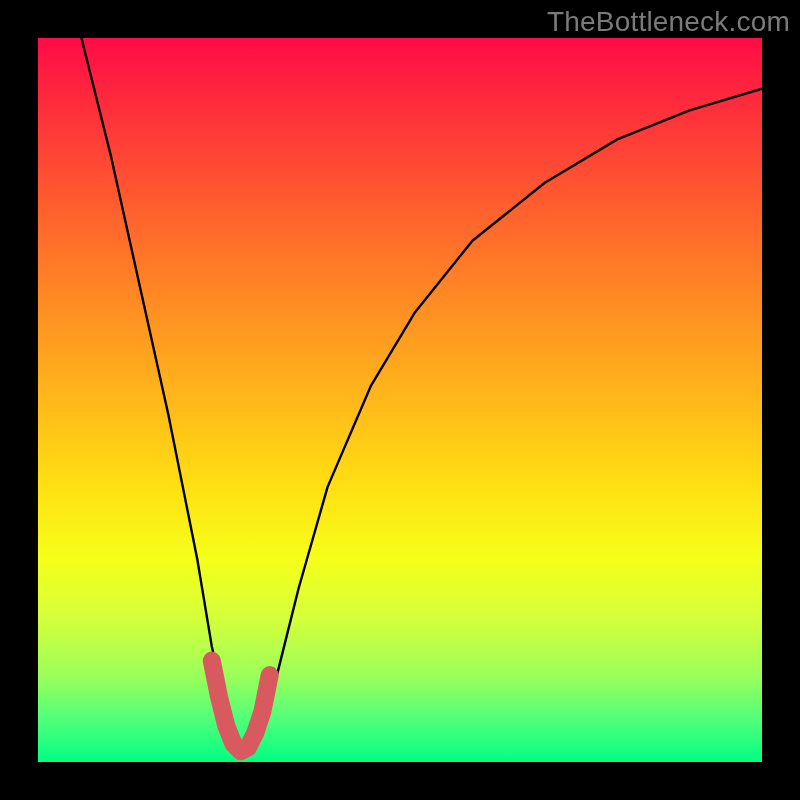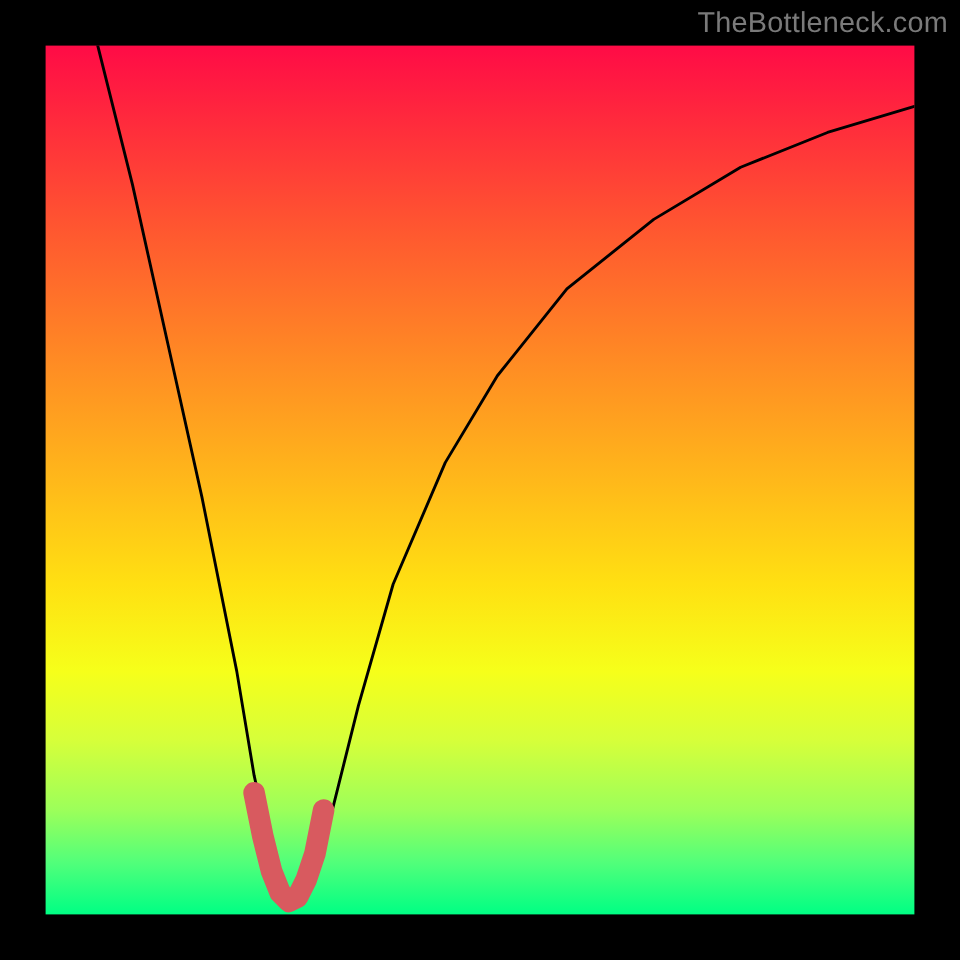--- a/index.html
+++ b/index.html
@@ -33,21 +33,21 @@
       #d6ff3a 80%,
       #9cff5a 88%,
       #52ff7a 94%,
       #00ff84 100%);
   }
   .watermark {
     position: absolute;
     top: 6px;
     right: 10px;
     color: #7a7a7a;
-    font-size: 24px;
+    font-size: 28px;
     letter-spacing: 0.2px;
     user-select: none;
   }
   svg.curve {
     position: absolute;
     inset: 0;
     width: 724px;
     height: 724px;
   }
 </style>

